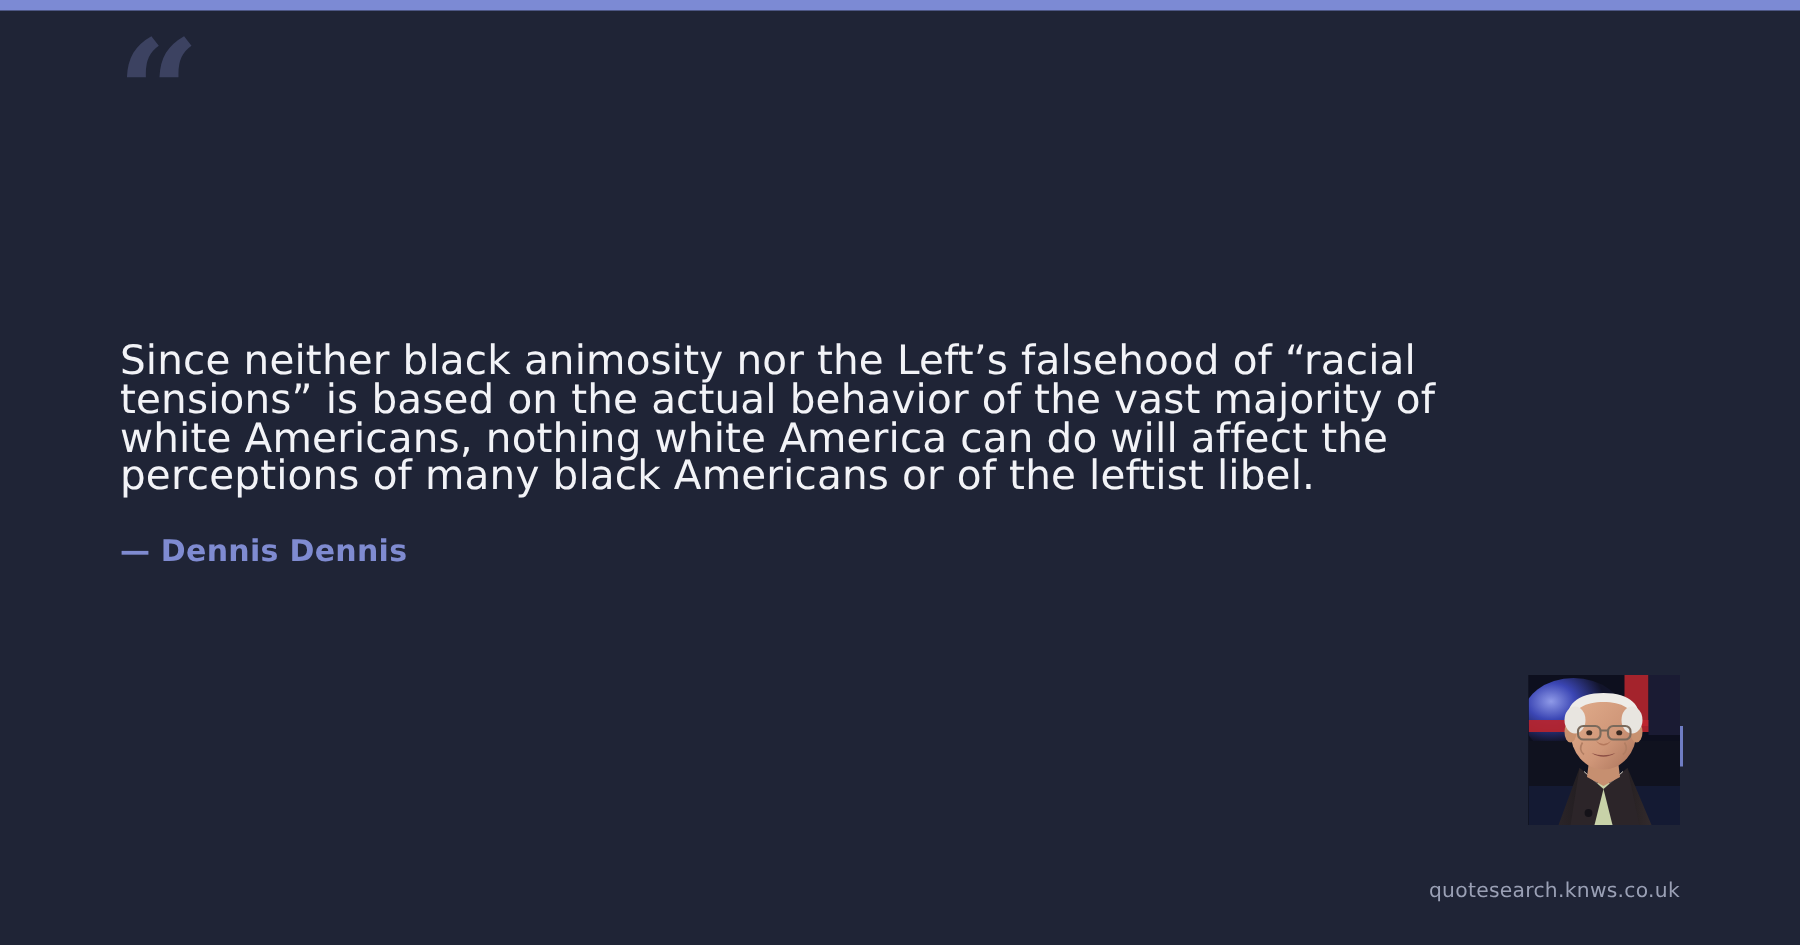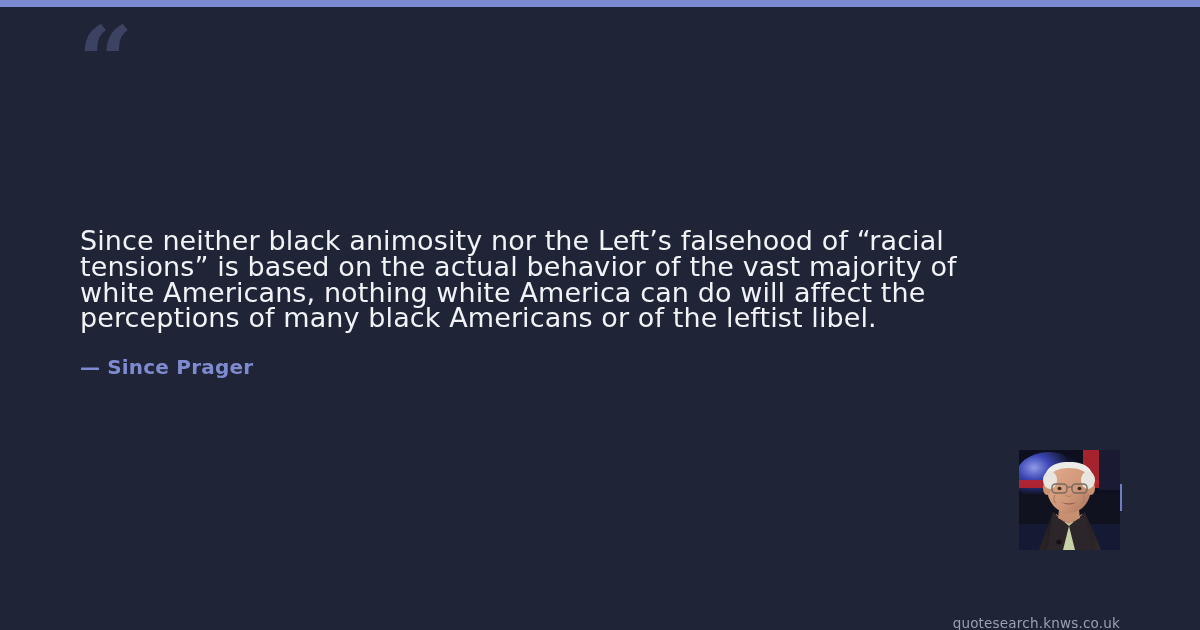--- a/index.html
+++ b/index.html
@@ -79,41 +79,41 @@
     position: absolute;
     left: 1120px;
     top: 484px;
     width: 2px;
     height: 27px;
     background: #6f7dc4;
   }
   .footer-url {
     position: absolute;
     right: 80px;
-    top: 615px;
+    top: 586px;
     font-family: "DejaVu Sans", sans-serif;
     font-size: 13.5px;
     color: #9aa0b5;
     letter-spacing: 0.2px;
     text-align: right;
   }
 </style>
 </head>
 <body>
 
 <div class="card">
 
   <div class="accent-bar"></div>
 
   <div class="quote-mark">“</div>
 
   <div class="quote-text">Since neither black animosity nor the Left’s falsehood of “racial tensions” is based on the actual behavior of the vast majority of white Americans, nothing white America can do will affect the perceptions of many black Americans or of the leftist libel.</div>
 
   <div class="attribution">
-    <span class="dash">—</span><span>Since Prager</span>
+    <span class="dash">—</span><span>Dennis Dennis</span>
   </div>
 
   <div class="portrait">
     <svg width="101" height="100" viewBox="0 0 101 100" xmlns="http://www.w3.org/2000/svg" aria-hidden="true">
       <defs>
         <radialGradient id="glow" cx="28%" cy="30%" r="52%">
           <stop offset="0%" stop-color="#8f9ae8"></stop>
           <stop offset="45%" stop-color="#3b46b4"></stop>
           <stop offset="100%" stop-color="#12142b"></stop>
         </radialGradient>

